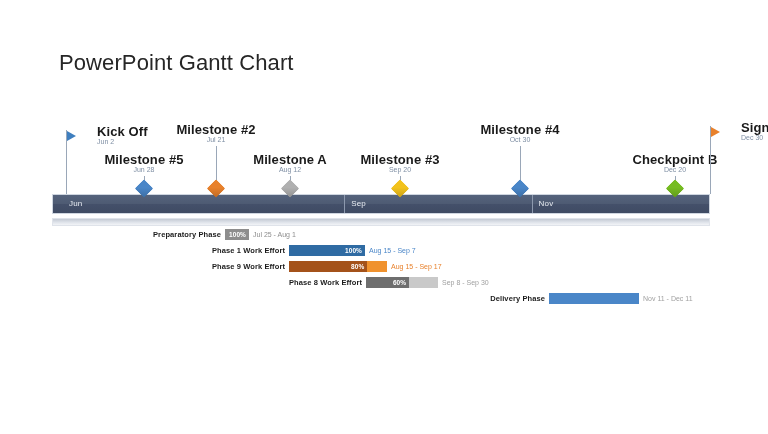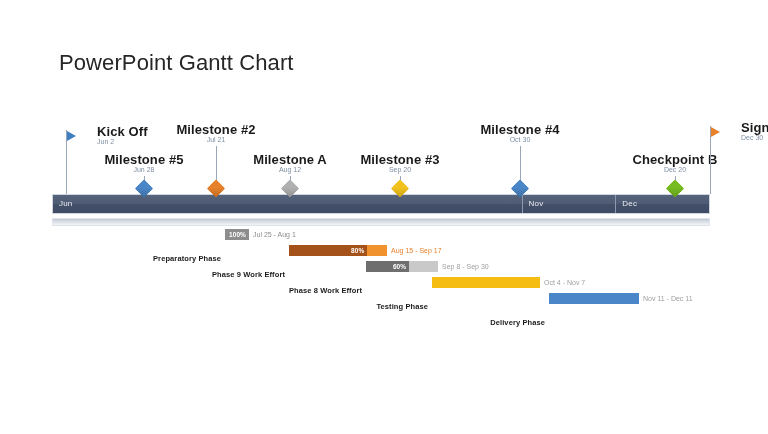--- a/index.html
+++ b/index.html
@@ -110,20 +110,21 @@
     height: 20px;
     background: linear-gradient(to bottom, #55637c 0%, #4e5b73 48%, #44506a 52%, #3f4b63 100%);
     border: 1px solid #cfd6e0;
     box-sizing: border-box;
   }
   .month {
     position: absolute;
     top: 0;
     height: 100%;
     box-sizing: border-box;
+    margin-left: 10px;
   }
   .month + .month {
     border-left: 1px solid #8d99ae;
   }
   .month-label {
     position: absolute;
     left: 6px;
     top: 4px;
     font-size: 8px;
     color: #e8ecf2;
@@ -154,21 +155,20 @@
   .task-name {
     position: absolute;
     right: 0;
     top: 0;
     font-size: 7.5px;
     font-weight: bold;
     color: #1a1a1a;
     line-height: 13px;
     white-space: nowrap;
     letter-spacing: 0.1px;
-    margin-top: 24px;
   }
   .task-bar {
     position: absolute;
     top: 1px;
     height: 11px;
     overflow: hidden;
   }
   .bar-fill {
     position: absolute;
     left: 0;
@@ -197,25 +197,25 @@
 <body>
 
 <div class="slide">
 
   <div class="slide-title">PowerPoint Gantt Chart</div>
 
   <div class="timeline" id="timeline-bar">
       <div class="month" style="left: 0%; width: 14.2857%;">
         <div class="month-label">Jun</div>
       </div>
+      <div class="month" style="left: 42.8571%; width: 14.2857%;">
+        <div class="month-label">Sep</div>
+      </div>
       <div class="month" style="left: 71.4286%; width: 14.2857%;">
         <div class="month-label">Nov</div>
-      </div>
-      <div class="month" style="left: 85.7143%; width: 14.2857%;">
-        <div class="month-label">Dec</div>
       </div>
     </div>
   <div class="timeline-shadow"></div>
 
   <div class="milestones" id="milestone-layer">
       <div class="milestone" style="left: 0px; top: 0px; width: 768px; height: 434px;">
         <div class="ms-stem" style="left: 66px; top: 130px; height: 64px;"></div>
         <div class="ms-label" style="left: 97px; top: 127px; transform: none; text-align: left;">
           <div class="ms-name">Kick Off</div>
           <div class="ms-date">Jun 2</div>
@@ -289,43 +289,44 @@
   <div class="tasks" id="task-list">
       <div class="task-row">
         <div class="task-name" style="right: 547px;">Preparatory Phase</div>
         <div class="task-bar" style="left: 225px; width: 24px; background: rgb(207, 207, 207);">
           <div class="bar-fill" style="width: 100%; background: rgb(141, 141, 141);"></div>
           <div class="bar-pct" style="right: 3px;">100%</div>
         </div>
         <div class="task-dates" style="left: 253px; color: rgb(141, 141, 141);">Jul 25 - Aug 1</div>
       </div>
       <div class="task-row">
+        <div class="task-name" style="right: 483px;">Phase 1 Work Effort</div>
+        <div class="task-bar" style="left: 289px; width: 76px; background: rgb(188, 211, 232);">
+          <div class="bar-fill" style="width: 100%; background: rgb(47, 107, 163);"></div>
+          <div class="bar-pct" style="right: 3px;">100%</div>
+        </div>
+        <div class="task-dates" style="left: 369px; color: rgb(74, 134, 200);">Aug 15 - Sep 7</div>
+      </div>
+      <div class="task-row">
         <div class="task-name" style="right: 483px;">Phase 9 Work Effort</div>
         <div class="task-bar" style="left: 289px; width: 98px; background: rgb(240, 146, 46);">
           <div class="bar-fill" style="width: 80%; background: rgb(164, 82, 26);"></div>
           <div class="bar-pct" style="right: 22.6px;">80%</div>
         </div>
         <div class="task-dates" style="left: 391px; color: rgb(232, 129, 44);">Aug 15 - Sep 17</div>
       </div>
       <div class="task-row">
         <div class="task-name" style="right: 406px;">Phase 8 Work Effort</div>
         <div class="task-bar" style="left: 366px; width: 72px; background: rgb(201, 201, 201);">
           <div class="bar-fill" style="width: 60%; background: rgb(110, 110, 110);"></div>
           <div class="bar-pct" style="right: 31.8px;">60%</div>
         </div>
         <div class="task-dates" style="left: 442px; color: rgb(160, 160, 160);">Sep 8 - Sep 30</div>
       </div>
       <div class="task-row">
-        <div class="task-name" style="right: 340px;">Testing Phase</div>
-        <div class="task-bar" style="left: 432px; width: 108px; background: rgb(245, 188, 18);">
-          <div class="bar-fill" style="width: 100%; background: rgb(245, 188, 18);"></div>
-        </div>
-        <div class="task-dates" style="left: 544px; color: rgb(160, 160, 160);">Oct 4 - Nov 7</div>
-      </div>
-      <div class="task-row">
         <div class="task-name" style="right: 223px;">Delivery Phase</div>
         <div class="task-bar" style="left: 549px; width: 90px; background: rgb(74, 134, 200);">
           <div class="bar-fill" style="width: 100%; background: rgb(74, 134, 200);"></div>
         </div>
         <div class="task-dates" style="left: 643px; color: rgb(160, 160, 160);">Nov 11 - Dec 11</div>
       </div>
     </div>
 
 </div>
 

